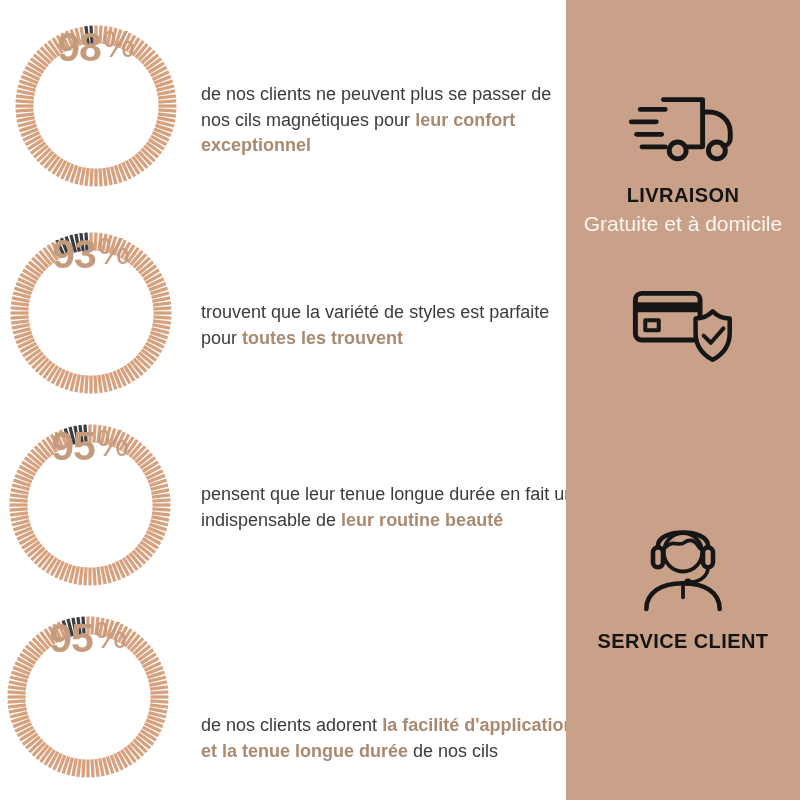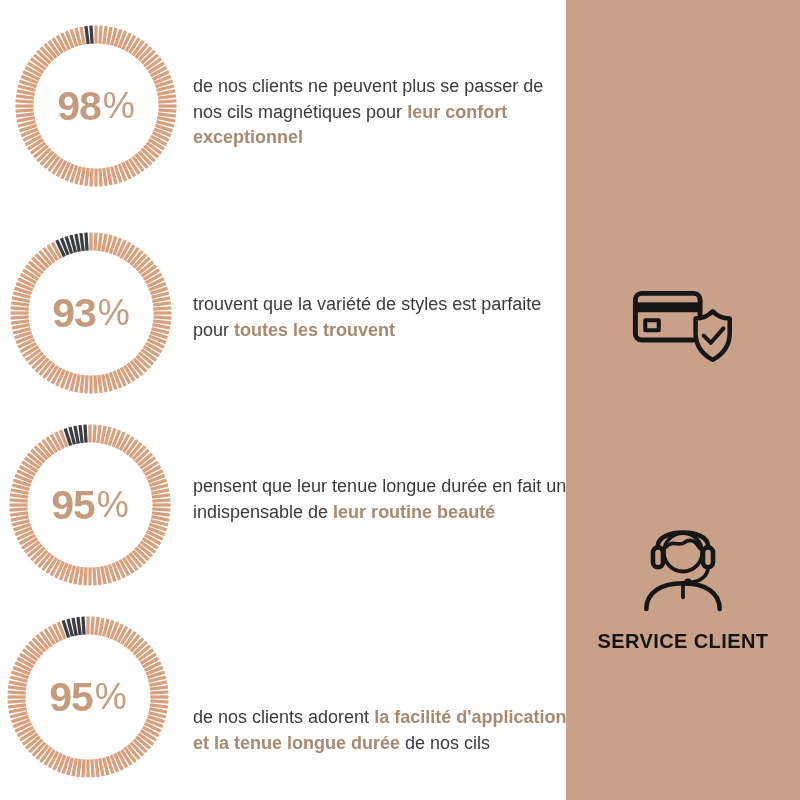--- a/index.html
+++ b/index.html
@@ -6,24 +6,24 @@
     --panel-bg:#c9a188; --tick-color:#d8a17e; --tick-dark:#3b3d40;
     --pct-color:#c49b7d; --highlight-color:#a98a71; --body-color:#3b3b3b;
     --panel-heading-color:#141414; --panel-text-color:#fbf6f0;
   }
   html,body{margin:0;padding:0}
   body{width:800px;height:800px;background:#ffffff;font-family:"Liberation Sans",sans-serif;position:relative;overflow:hidden}
   .canvas{position:absolute;inset:0}
   
   .donut{position:absolute;width:164px;height:164px}
   .donut svg{position:absolute;inset:0}
-  .pct{position:absolute;inset:0;display:flex;align-items:center;justify-content:center;
+  .pct{position:absolute;inset:0;display:flex;justify-content:center;
        font-weight:700;font-size:41px;color:var(--pct-color);letter-spacing:-1px}
   .pct .suffix{font-weight:400;font-size:36px;margin-left:2px;letter-spacing:0}
-  .stat-text{position:absolute;left:185px;width:380px;margin:8px;font-size:18px;line-height:25.5px;color:var(--body-color)}
+  .stat-text{position:absolute;left:185px;width:380px;margin:16px;font-size:18px;line-height:25.5px;color:var(--body-color)}
   .stat-text .hl{color:var(--highlight-color);font-weight:700}
   
   .side-panel{position:absolute;left:566px;top:0;width:234px;height:800px;background:var(--panel-bg)}
   .panel-section{position:absolute;left:0;width:100%;text-align:center}
   .panel-icon{display:block;color:#161616}
   .panel-title{margin:14px 0 0;font-weight:700;font-size:20px;letter-spacing:.4px;color:var(--panel-heading-color)}
   .panel-text{margin:3px auto 0;font-size:21px;line-height:28.5px;color:var(--panel-text-color);width:222px}
   .panel-text.narrow{width:202px}
   .icon-line{fill:none;stroke:currentColor;stroke-width:5.5;stroke-linecap:round;stroke-linejoin:round}
   .icon-line-thin{fill:none;stroke:currentColor;stroke-width:4.5;stroke-linecap:round;stroke-linejoin:round}
@@ -470,20 +470,34 @@
       </svg>
     <div class="pct">
         <span>95</span>
         <span class="suffix">%</span>
       </div>
   </div>
   <p class="stat-text" style="top:697px"><span>de nos clients adorent </span><span class="hl">la facilité d'application et la tenue longue durée</span><span> de nos cils</span></p>
 
   <aside class="side-panel">
 
+    <section class="panel-section" style="top:88px">
+      <svg class="panel-icon" viewBox="0 0 132 92" width="120" height="82" style="margin:0 auto">
+        <path class="icon-line" d="M44 13 H88 V66 H70"></path>
+        <path class="icon-line" d="M88 27 H95 C109 27 119 37 119 50 V57 C119 61.5 115.5 65 111 65"></path>
+        <circle class="icon-line" cx="60" cy="70" r="9.5"></circle>
+        <circle class="icon-line" cx="104" cy="70" r="9.5"></circle>
+        <path class="icon-line" d="M20 66 H46"></path>
+        <path class="icon-line" d="M18 24 H46"></path>
+        <path class="icon-line" d="M8 38 H36"></path>
+        <path class="icon-line" d="M14 52 H42"></path>
+      </svg>
+      <h3 class="panel-title">LIVRAISON</h3>
+      <p class="panel-text">Gratuite et à domicile</p>
+    </section>
 
     <section class="panel-section" style="top:286px">
       <svg class="panel-icon" viewBox="0 0 118 92" width="106" height="83" style="margin:0 auto">
         <rect class="icon-line" x="6" y="8" width="72" height="52" rx="7"></rect>
         <rect class="icon-fill" x="6" y="18" width="72" height="11"></rect>
         <rect class="icon-line-thin" x="17" y="38" width="15" height="11"></rect>
         <path class="icon-mask" d="M92 28 C97 33 104 36 111 36 V52 C111 66 103 76 92 82 C81 76 73 66 73 52 V36 C80 36 87 33 92 28 Z"></path>
         <path class="icon-line-thin" d="M82 55 L90 63 L104 47"></path>
       </svg>
     </section>

